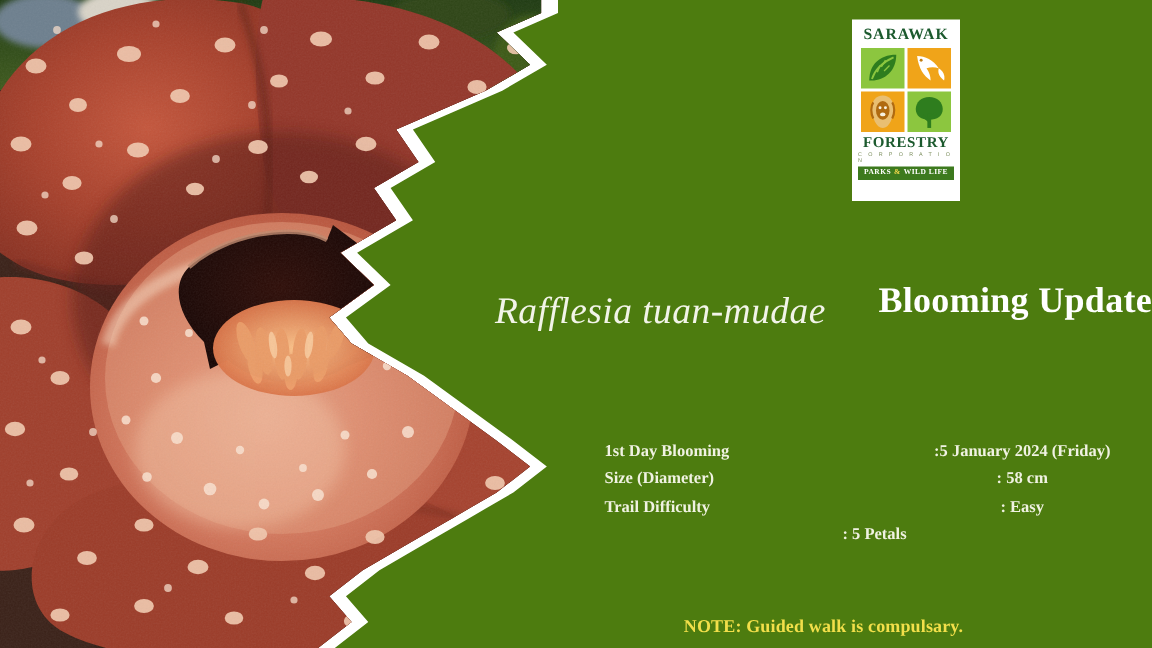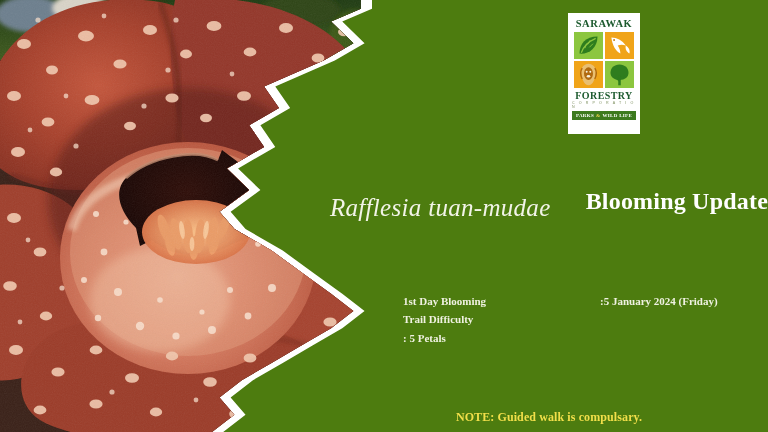--- a/index.html
+++ b/index.html
@@ -127,21 +127,21 @@
   #info-table {
     position:absolute; left:73px; top:292px; width:360px;
   }
   .info-row {
     display:flex; align-items:baseline;
     font-family:"Liberation Serif", serif;
     font-weight:bold; font-size:11px; color:#f0f2e2;
     line-height:18.3px; white-space:nowrap;
   }
   .info-label { width:197px; flex:0 0 197px; }
-  .info-value { flex:1 1 auto; }
+  .info-value { flex:1 1 auto;text-align:center; }
 
   #note {
     position:absolute; left:0; top:410px; width:438px;
     text-align:center;
     font-family:"Liberation Serif", serif;
     font-weight:bold; font-size:12px; color:#f2df4a;
     letter-spacing:.1px;
   }
 </style>
 </head>
@@ -405,21 +405,26 @@
 
     <div id="title-species">Rafflesia tuan-mudae</div>
     <div id="title-sub">Blooming Update</div>
 
     <div id="info-table">
       <div class="info-row">
         <span class="info-label">1st Day Blooming</span>
         <span class="info-value">:5 January 2024 (Friday)</span>
       </div>
       <div class="info-row">
+        <span class="info-label">Size (Diameter)</span>
+        <span class="info-value">: 58 cm</span>
+      </div>
+      <div class="info-row">
         <span class="info-label">Trail Difficulty</span>
+        <span class="info-value">: Easy</span>
       </div>
       <div class="info-row">
         <span class="info-value">: 5 Petals</span>
       </div>
     </div>
 
     <div id="note">NOTE: Guided walk is compulsary.</div>
   </div>
 </div>
 

